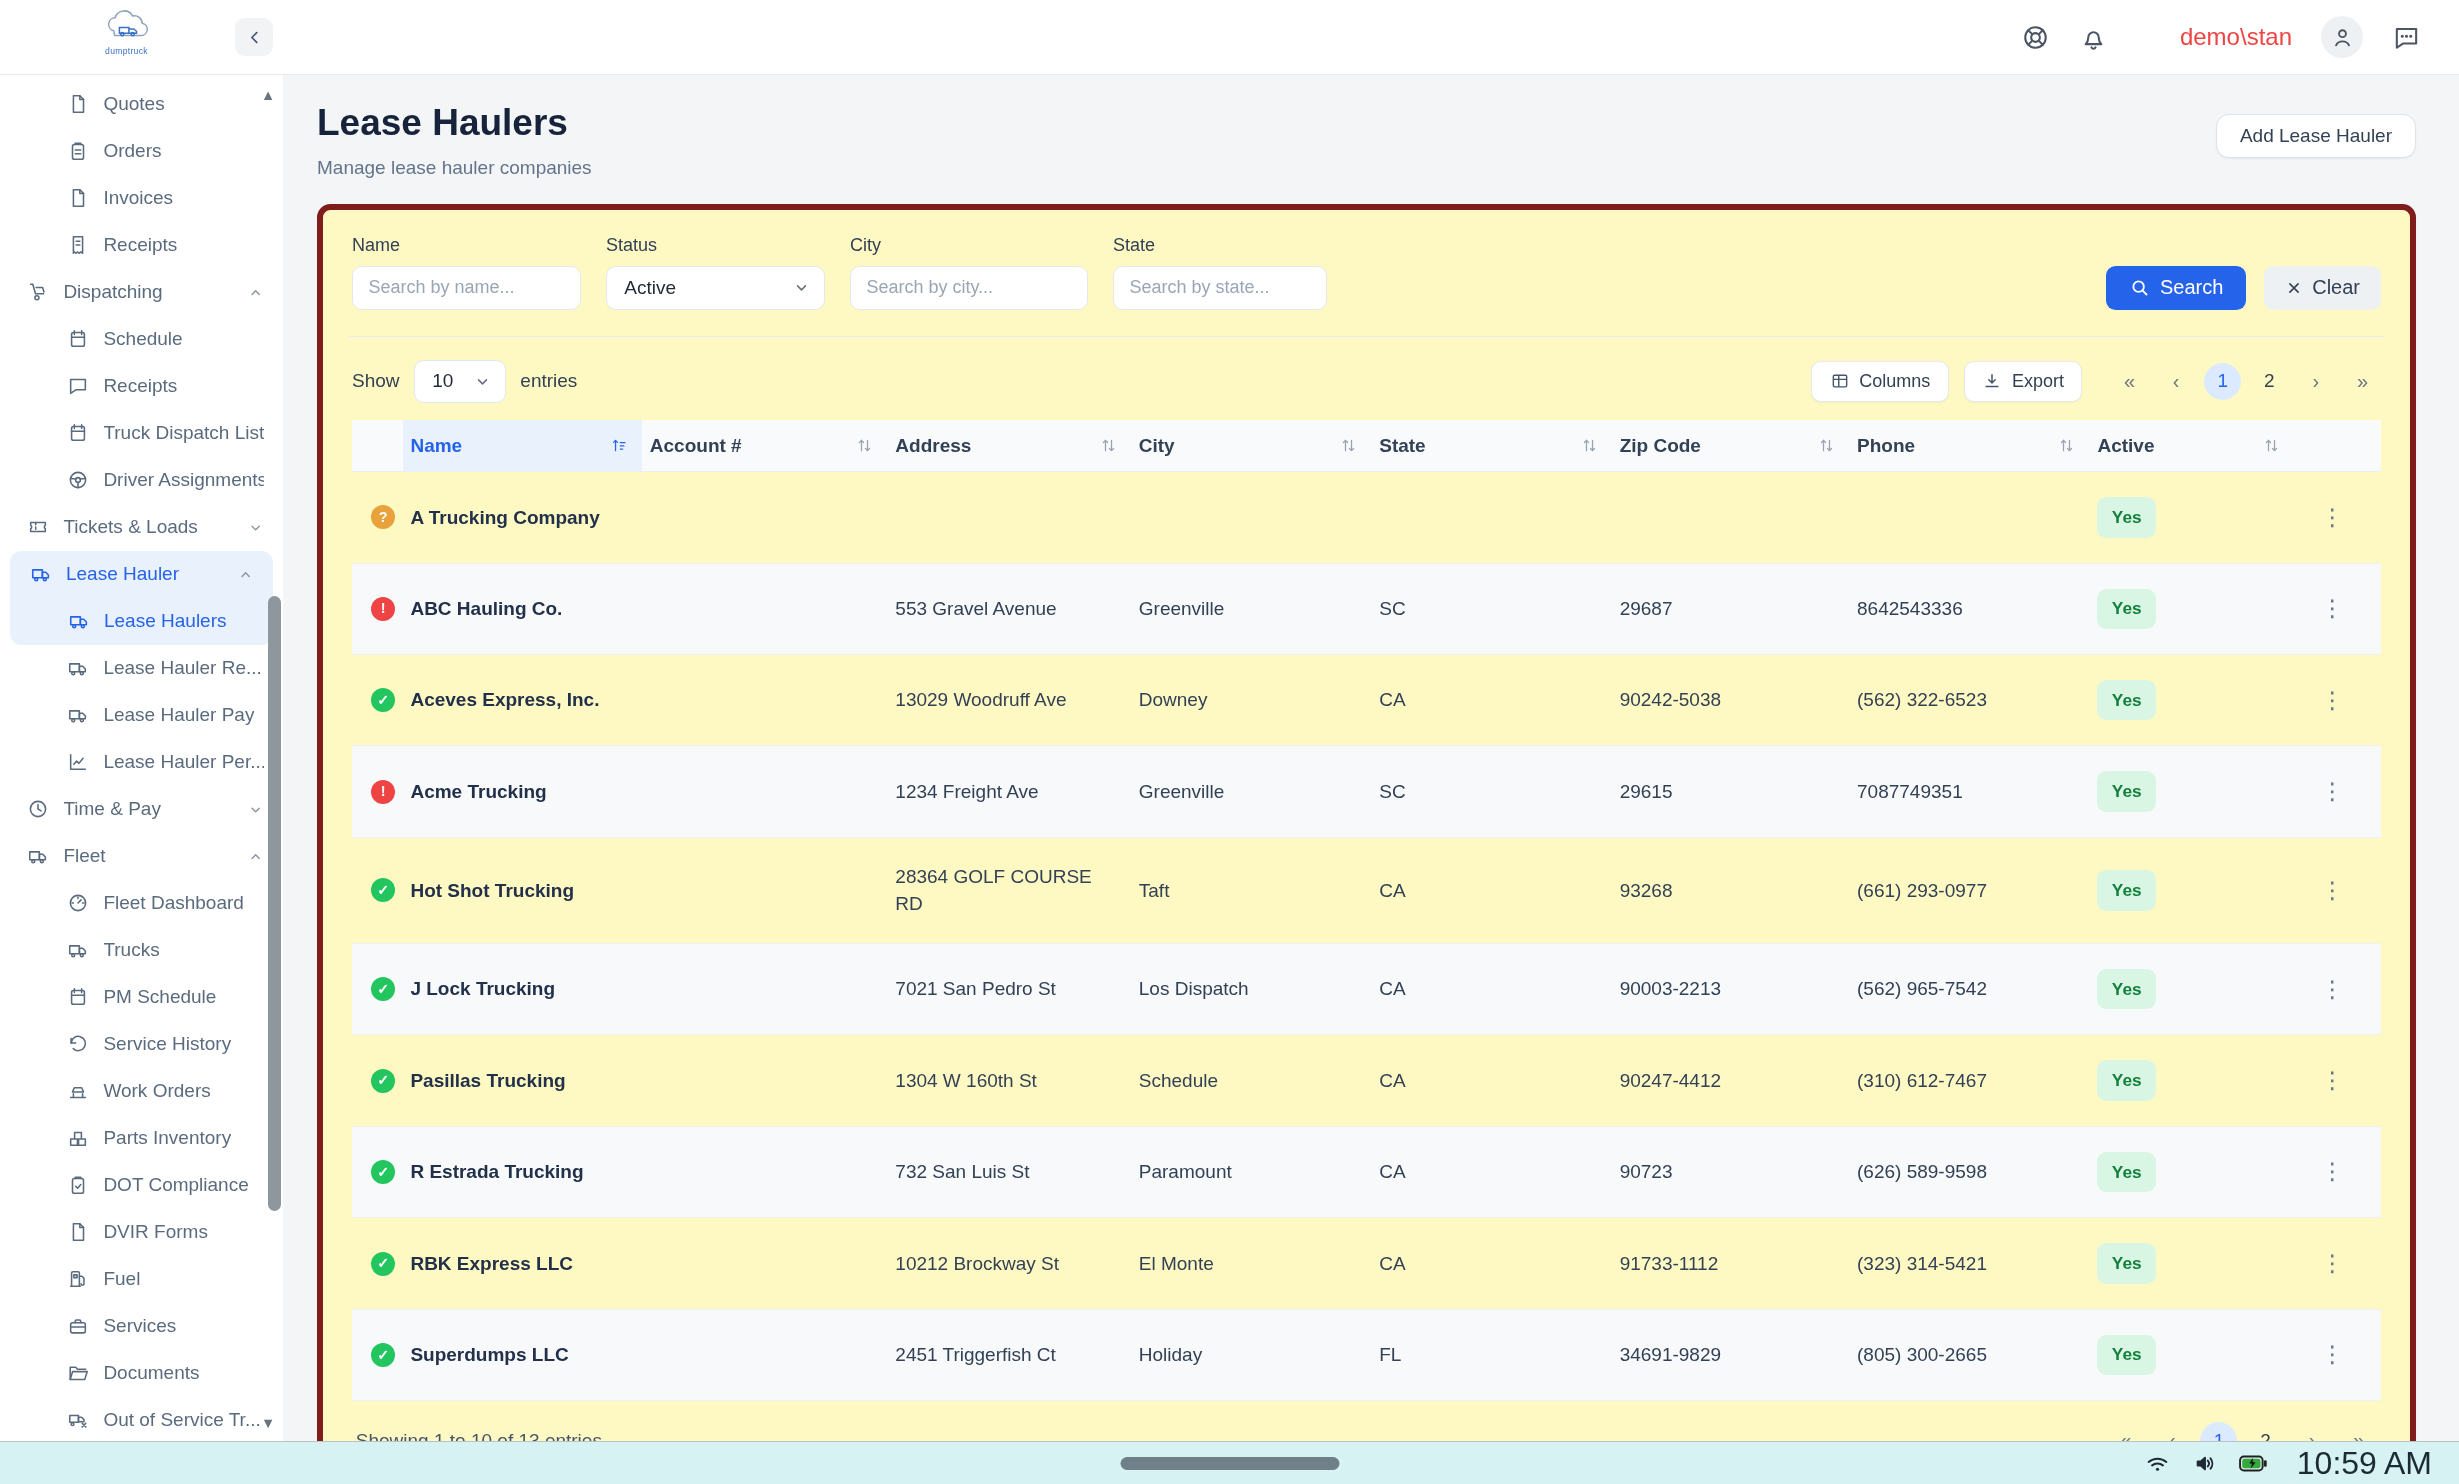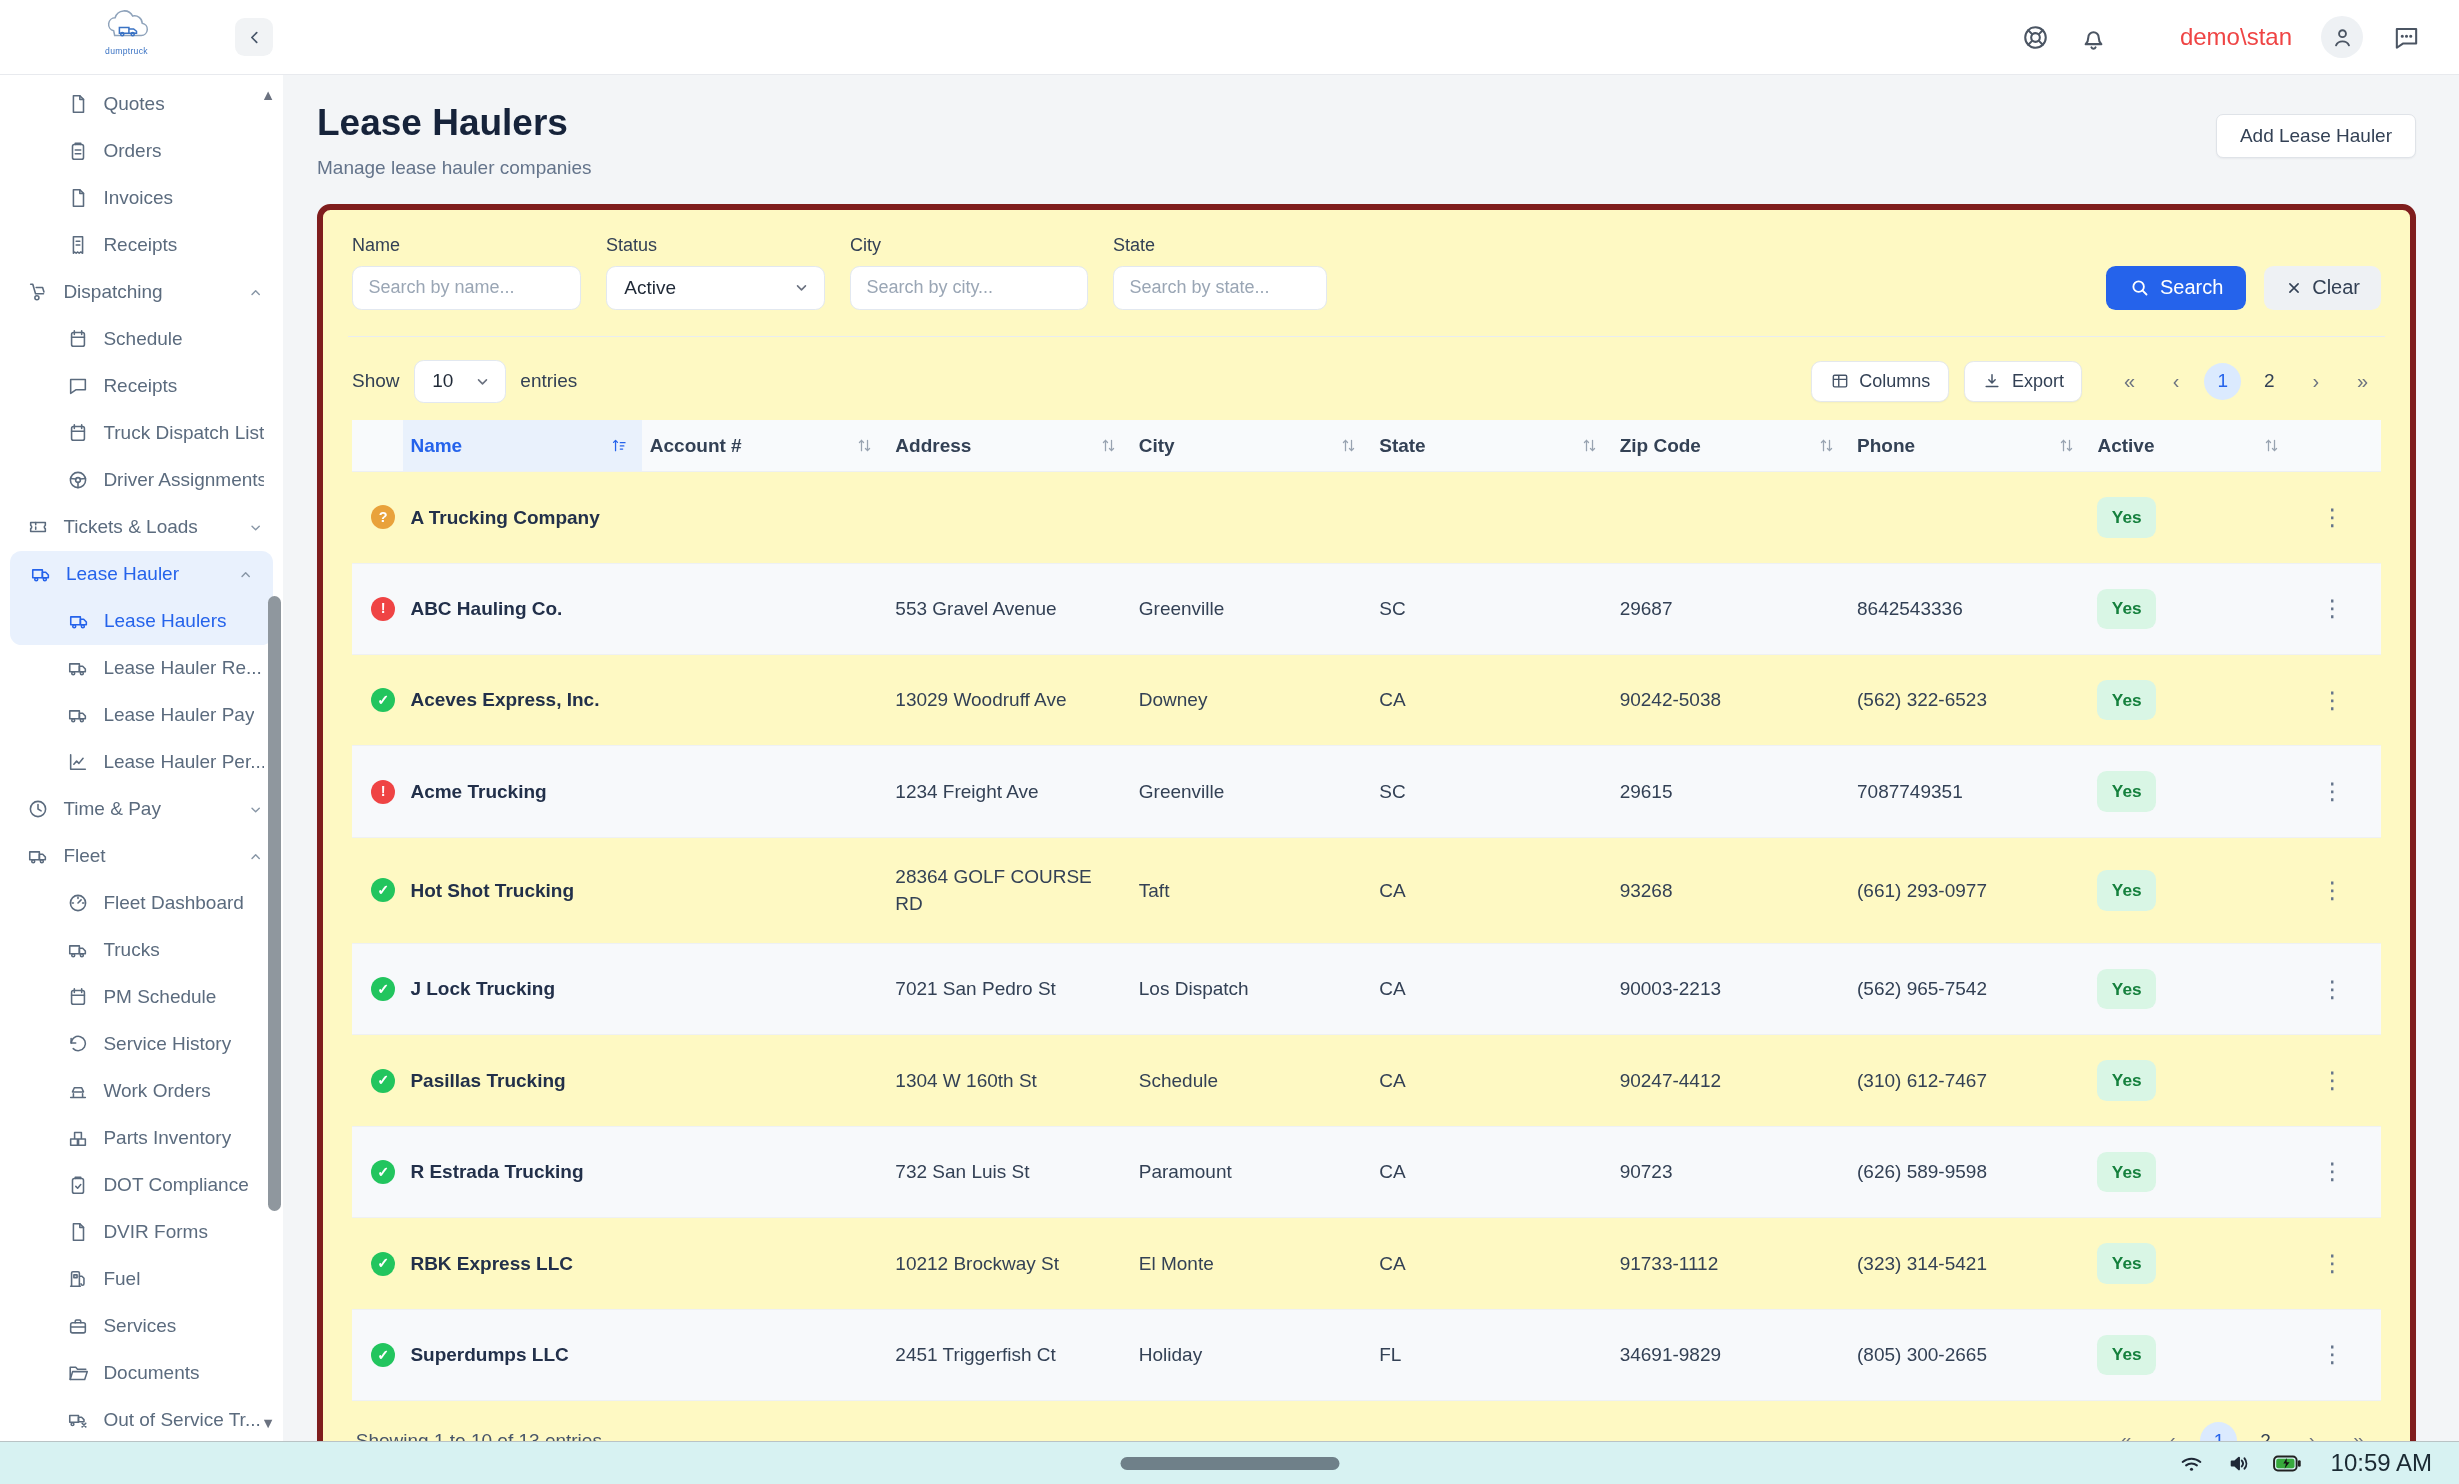--- a/index.html
+++ b/index.html
@@ -45,21 +45,21 @@
   .scroll-arrow.down { bottom:9.6px; }
   .side-scrollthumb { position:absolute; right:1.9px; top:521px; width:13.4px; height:615px;
                       background:#8f979e; border-radius:7.7px; }
 
   
   .main { flex:1; padding:27px 43px 0 34px; overflow:hidden; }
   .page-head { display:flex; align-items:flex-start; }
   .page-title { font-size:37px; font-weight:700; color:#16233a; }
   .page-subtitle { font-size:19px; color:#64748b; margin-top:13.4px; }
   .add-btn { margin-left:auto; margin-top:11.5px; height:44px; padding:0 23px; background:#fff;
-             border:1px solid #dfe3e8; border-radius:7px; font-size:19px; color:#334155;
+             border:1px solid #dfe3e8; border-radius:13px; font-size:19px; color:#334155;
              display:flex; align-items:center; box-shadow:0 1px 1.9px rgba(16,24,40,.05); cursor:pointer; }
 
   .card { margin-top:25px; background:#fef9c3; border:6px solid #7f1d1d; border-radius:13.4px;
           padding:25px 29px 19px; box-shadow:0 1px 1.9px rgba(16,24,40,.04); }
 
   
   .filters { display:flex; align-items:flex-end; gap:25px; }
   .fgroup label { display:block; font-size:18px; color:#334155; margin-bottom:9.6px; }
   .fgroup input { height:44px; border:1px solid #e2e8f0; border-radius:9.6px; padding:0 15.4px;
                   font-size:18px; color:#1f2937; outline:none; font-family:inherit; }
@@ -122,21 +122,21 @@
   .tfoot .pager { margin-left:auto; }
 
   
   .taskbar { height:43px; background:#d7f2f2; border-top:1px solid #b9c3c5; position:relative;
              display:flex; align-items:center; }
   .tb-handle { position:absolute; left:50%; transform:translateX(-50%); top:15.4px; width:219px;
                height:12.5px; border-radius:6.7px; background:#6f8089; }
   .tray { margin-left:auto; display:flex; align-items:center; gap:19px; padding-right:27px; }
   .tray-icon { width:29px; height:25px; color:#1f2937; display:flex; }
   .tray-icon svg { width:29px; height:25px; }
-  .clock { font-size:24px; color:#1b2a33; margin-left:9.6px; }
+  .clock { font-size:32px; color:#1b2a33; margin-left:9.6px; }
 </style>
 </head>
 <body>
 
 <div class="topbar">
   <div class="topbar-left">
     <div class="logo">
       <svg viewBox="0 0 56 40" fill="none" stroke="#8fa3bb" stroke-width="1.6">
         <path d="M14 24a7 7 0 0 1 1.5-13.8A10 10 0 0 1 34 8.5 8 8 0 0 1 44 16a6.5 6.5 0 0 1-1 12.9H15z"></path>
         <path d="M20 20.5h10v6H20z M30 22h5l3 2.5v2h-8z" stroke="#3b73c4"></path>

